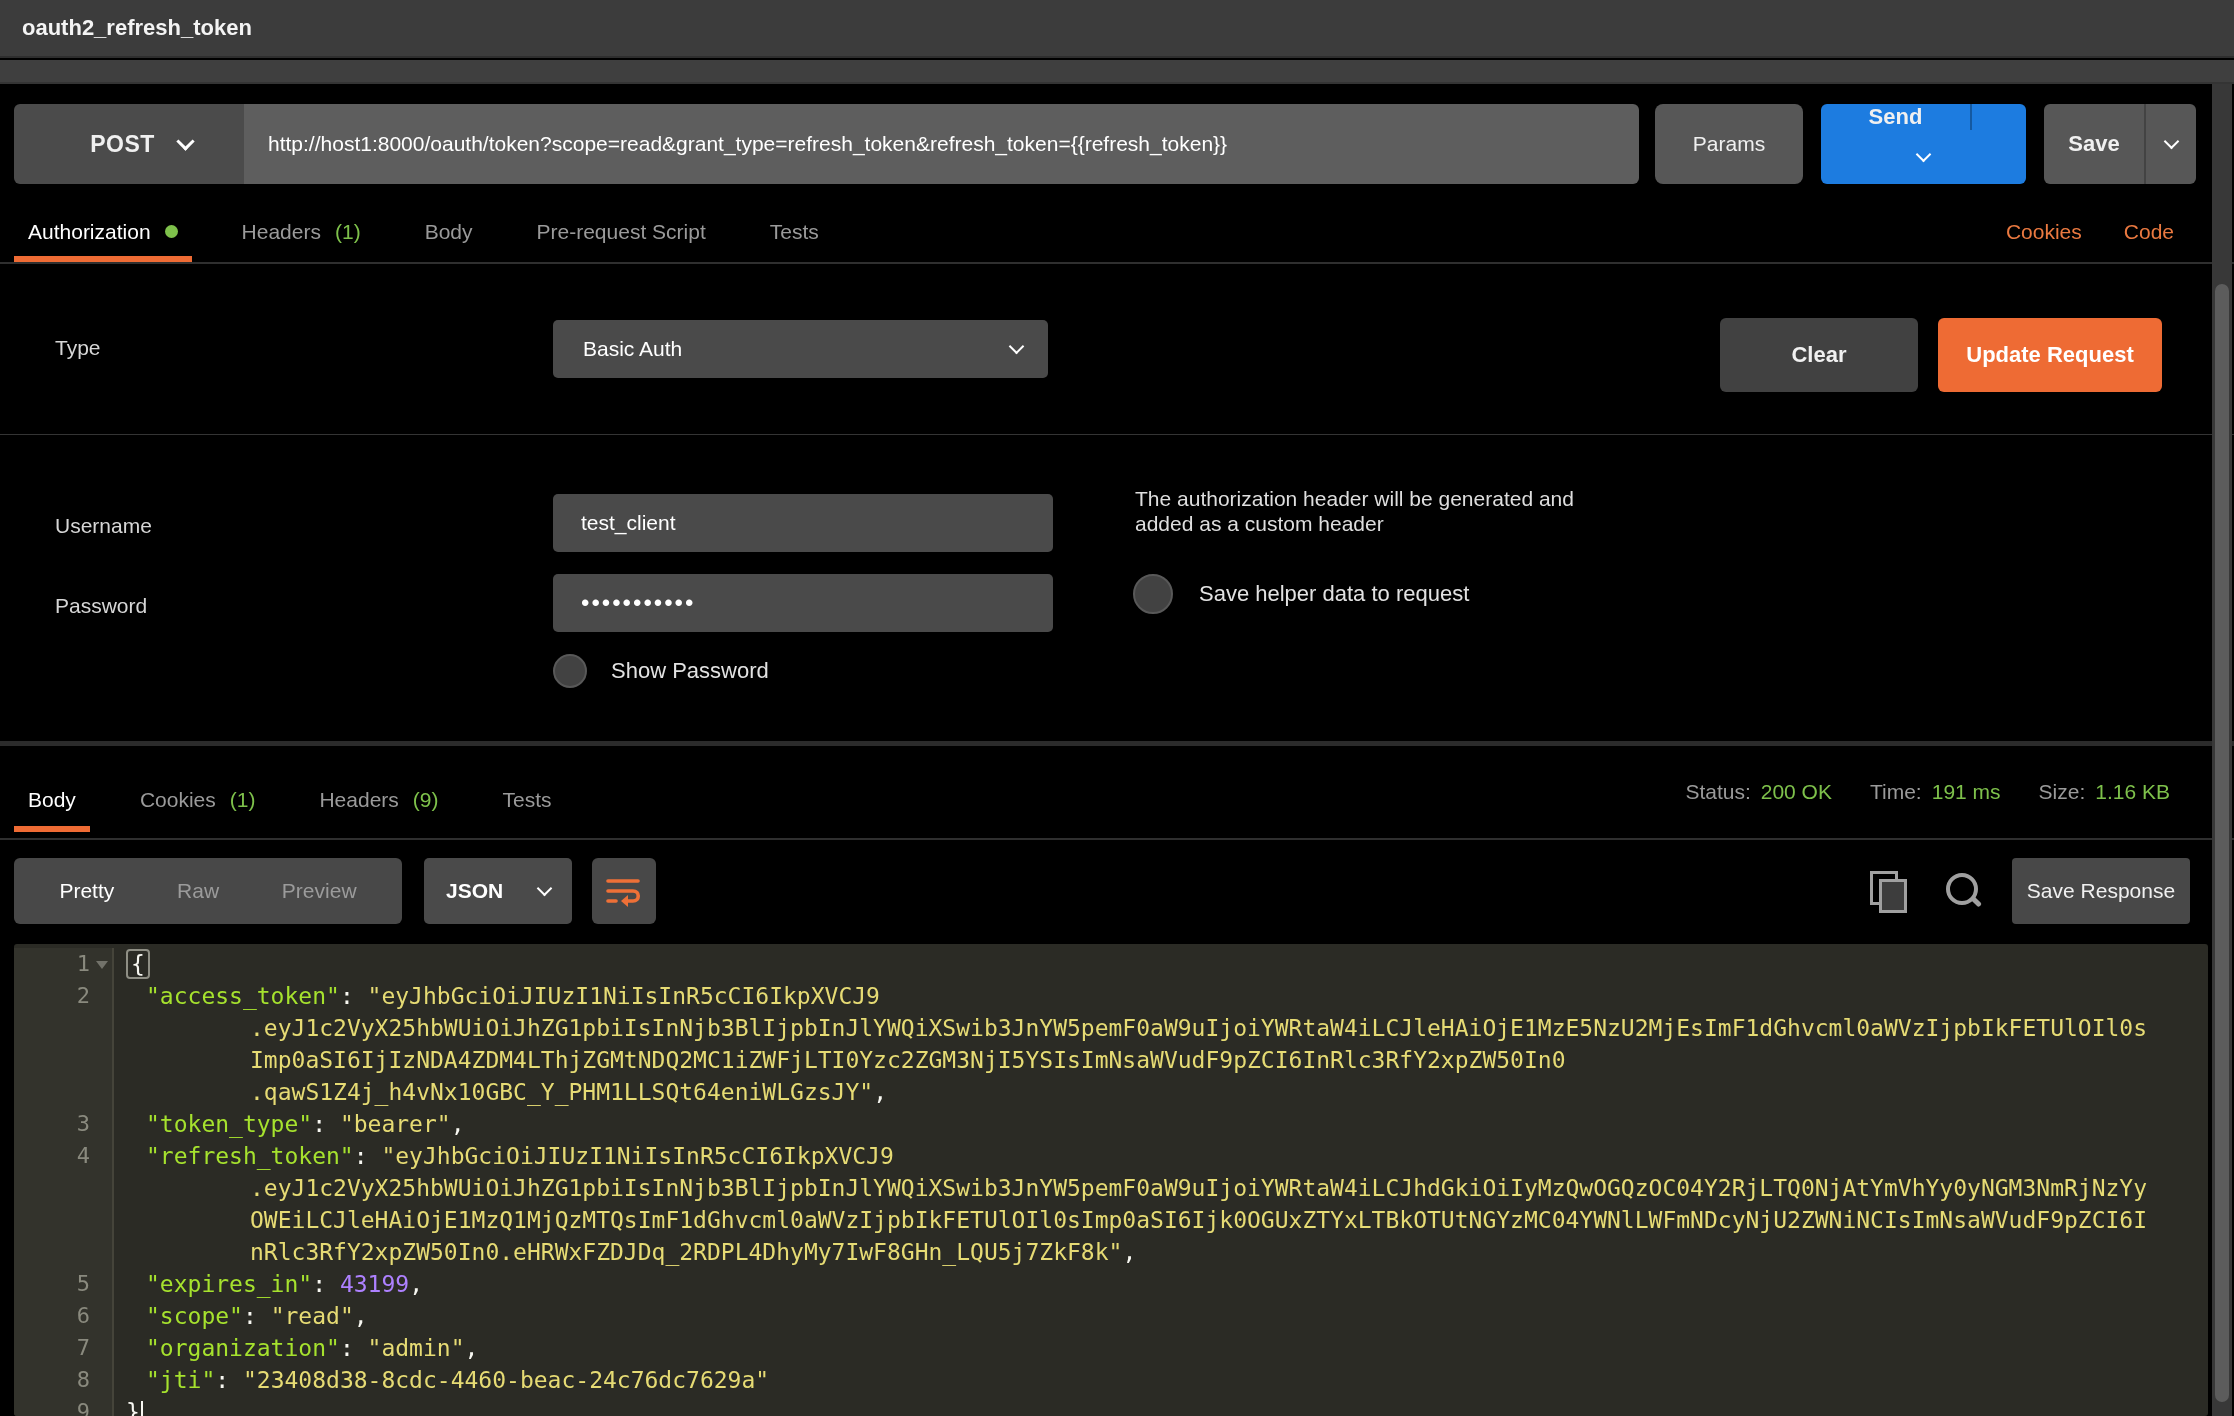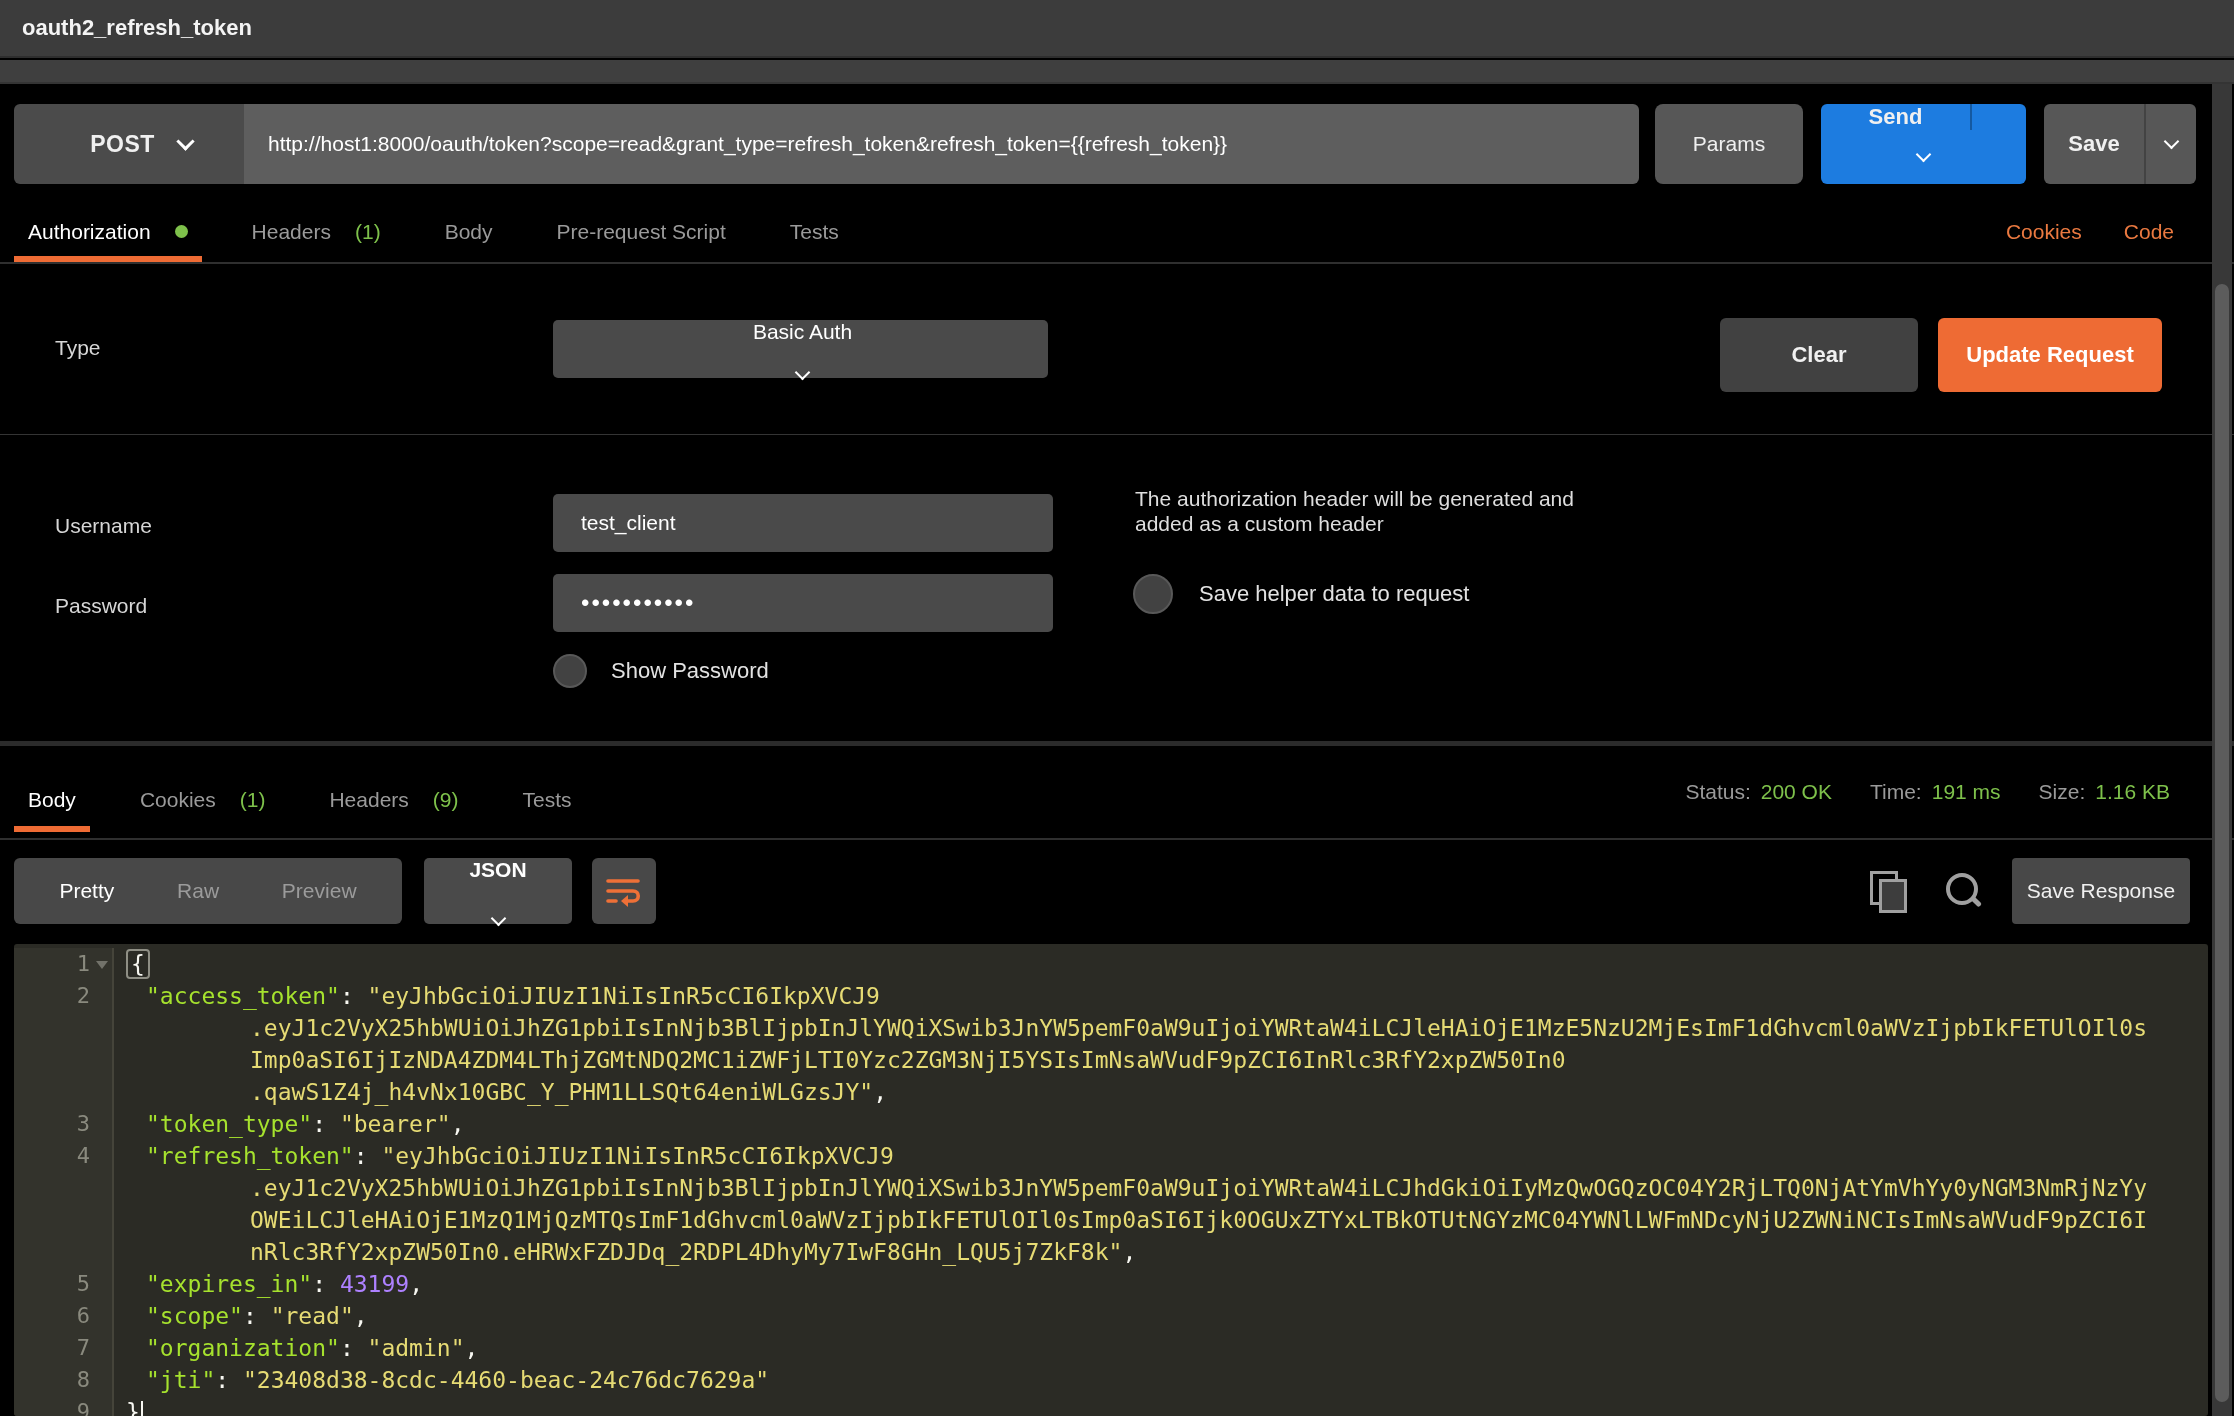--- a/index.html
+++ b/index.html
@@ -35,36 +35,36 @@
   .send-caret,.save-caret{flex:1;display:flex;align-items:center;justify-content:center;}
   .save-btn{margin-left:18px;width:152px;background:#575757;border-radius:6px;display:flex;cursor:pointer;}
   .save-main{width:102px;display:flex;align-items:center;justify-content:center;
              font-size:22px;font-weight:bold;border-right:2px solid rgba(0,0,0,.22);}
 
   
   .tabs-row{position:absolute;left:0;right:0;display:flex;align-items:stretch;
             border-bottom:2px solid #2f2f2f;padding-left:14px;}
   .req-tabs{top:202px;height:62px;}
   .resp-tabs{top:748px;height:92px;}
-  .tab{position:relative;display:flex;align-items:center;gap:24px;padding:0 14px;margin-right:36px;
+  .tab{position:relative;display:flex;align-items:center;gap:14px;padding:0 14px;margin-right:36px;
        font-size:21px;color:#9a9a9a;cursor:pointer;white-space:nowrap;}
   .resp-tabs .tab{align-items:flex-end;padding-bottom:26px;}
   .tab.active{color:#fff;}
   .tab.active::after{content:"";position:absolute;left:0;right:0;bottom:0;height:6px;background:var(--accent);}
   .resp-tabs .tab.active::after{bottom:6px;}
   .tab .count{color:var(--green);}
   .tab .dot{width:13px;height:13px;border-radius:50%;background:var(--green);margin-bottom:2px;}
   .tab-links{position:absolute;right:60px;top:0;bottom:0;display:flex;align-items:center;gap:42px;}
   .tab-link{color:var(--link);font-size:21px;cursor:pointer;}
 
   
   .auth-panel{position:absolute;top:266px;left:0;right:0;height:480px;border-bottom:5px solid #2b2b2b;}
   .field-label{position:absolute;font-size:21px;color:#d6d6d6;}
   .select-box{position:absolute;background:#4a4a4a;border-radius:5px;display:flex;align-items:center;
-              justify-content:space-between;padding:0 26px 0 30px;cursor:pointer;flex-direction:column;}
+              justify-content:space-between;padding:0 26px 0 30px;cursor:pointer;}
   .select-box .sel-text{font-size:21px;color:#fff;}
   .type-select{left:553px;top:54px;width:495px;height:58px;}
   .btn{position:absolute;border-radius:6px;display:flex;align-items:center;justify-content:center;
        font-size:22px;cursor:pointer;font-weight:bold;}
   .clear-btn{left:1720px;top:52px;width:198px;height:74px;background:#414141;}
   .update-btn{left:1938px;top:52px;width:224px;height:74px;background:var(--accent);color:#fff;}
   .auth-hr{position:absolute;top:168px;left:0;right:0;height:1px;background:#343434;}
   .text-input{position:absolute;left:553px;width:500px;height:58px;background:#4a4a4a;border:none;
               border-radius:5px;color:#fff;font-size:21px;padding:0 28px;
               font-family:"Liberation Sans",sans-serif;outline:none;}

